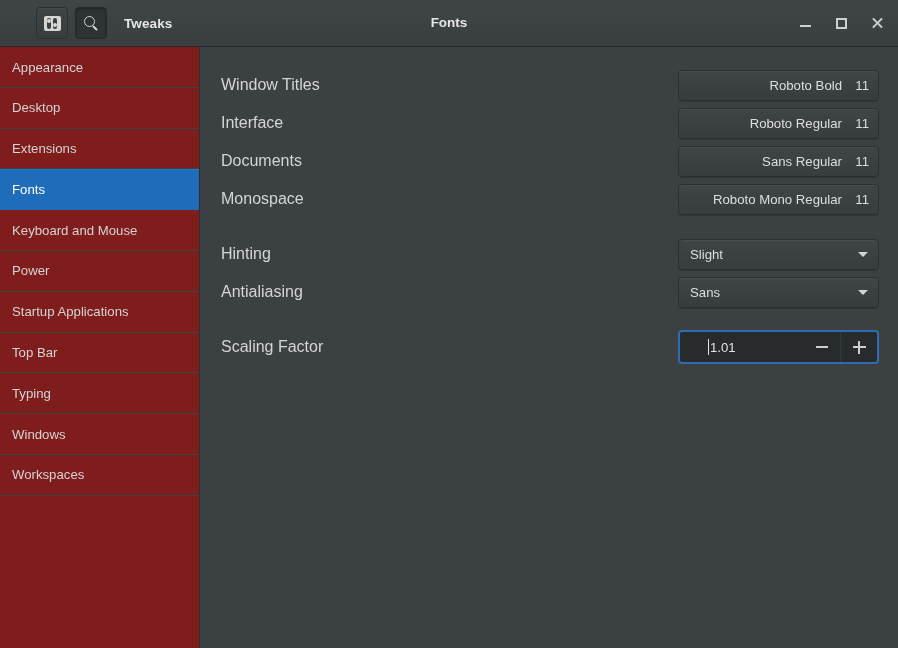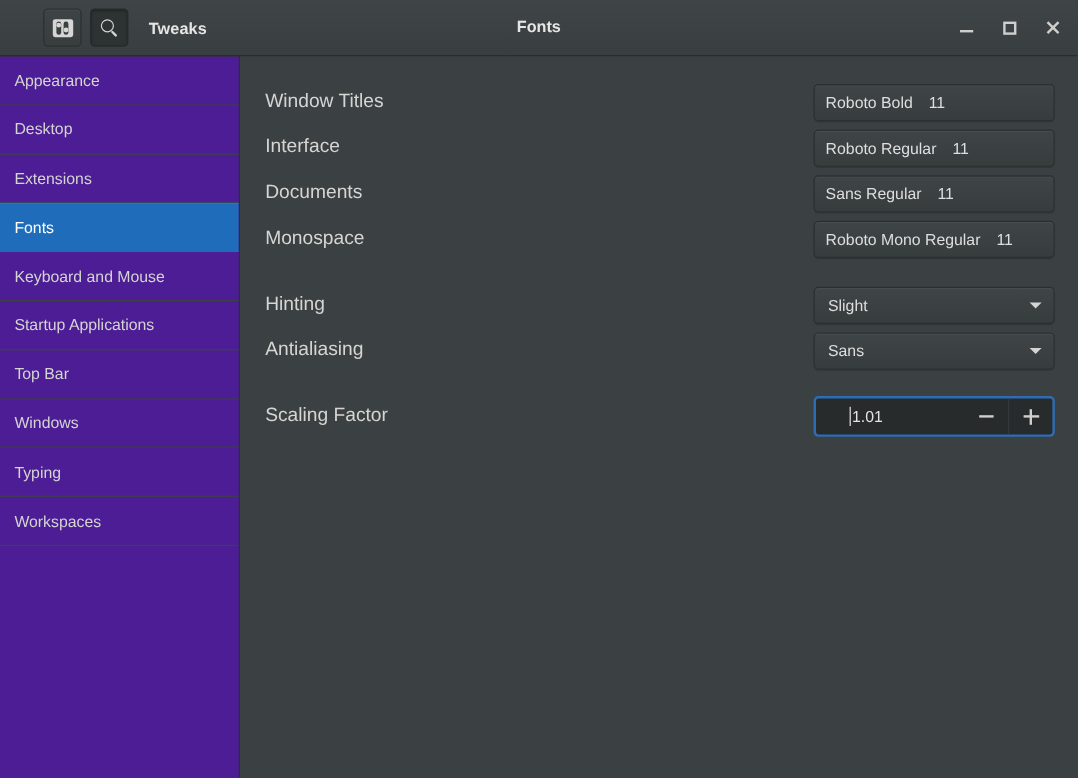--- a/index.html
+++ b/index.html
@@ -196,21 +196,21 @@
   .body {
     flex: 1;
     display: flex;
     min-height: 0;
   }
 
   
   .sidebar {
     width: 200px;
     min-width: 200px;
-    background: #4c1d95;
+    background: #7f1d1d;
     border-right: 1px solid #2b2f30;
     display: flex;
     flex-direction: column;
     overflow: hidden;
   }
 
   .side-item {
     height: 40.8px;
     display: flex;
     align-items: center;
@@ -261,21 +261,21 @@
   
   .font-btn {
     width: 201px;
     height: 31px;
     border-radius: 4px;
     background: linear-gradient(to bottom, #3f4546 0%, #373c3d 100%);
     border: 1px solid #2b2f30;
     box-shadow: inset 0 1px 0 rgba(255,255,255,0.045), 0 1px 0 rgba(0,0,0,0.18);
     display: flex;
     align-items: center;
-    justify-content: flex-start;
+    justify-content: flex-end;
     padding: 0 9px;
     gap: 12px;
     font-size: 13.2px;
     color: #dedede;
   }
   .font-btn .fname { white-space: nowrap; }
   .font-btn .fsize { min-width: 15px; text-align: right; }
 
   
   .combo {
@@ -401,30 +401,33 @@
       <div class="side-item">
           <span>Extensions</span>
         </div>
       <div class="side-item selected">
           <span>Fonts</span>
         </div>
       <div class="side-item">
           <span>Keyboard and Mouse</span>
         </div>
       <div class="side-item">
+          <span>Power</span>
+        </div>
+      <div class="side-item">
           <span>Startup Applications</span>
         </div>
       <div class="side-item">
           <span>Top Bar</span>
         </div>
       <div class="side-item">
+          <span>Typing</span>
+        </div>
+      <div class="side-item">
           <span>Windows</span>
-        </div>
-      <div class="side-item">
-          <span>Typing</span>
         </div>
       <div class="side-item">
           <span>Workspaces</span>
         </div>
       <div class="sidebar-filler"></div>
     </div>
 
     <div class="content">
       <div class="rows">
 

